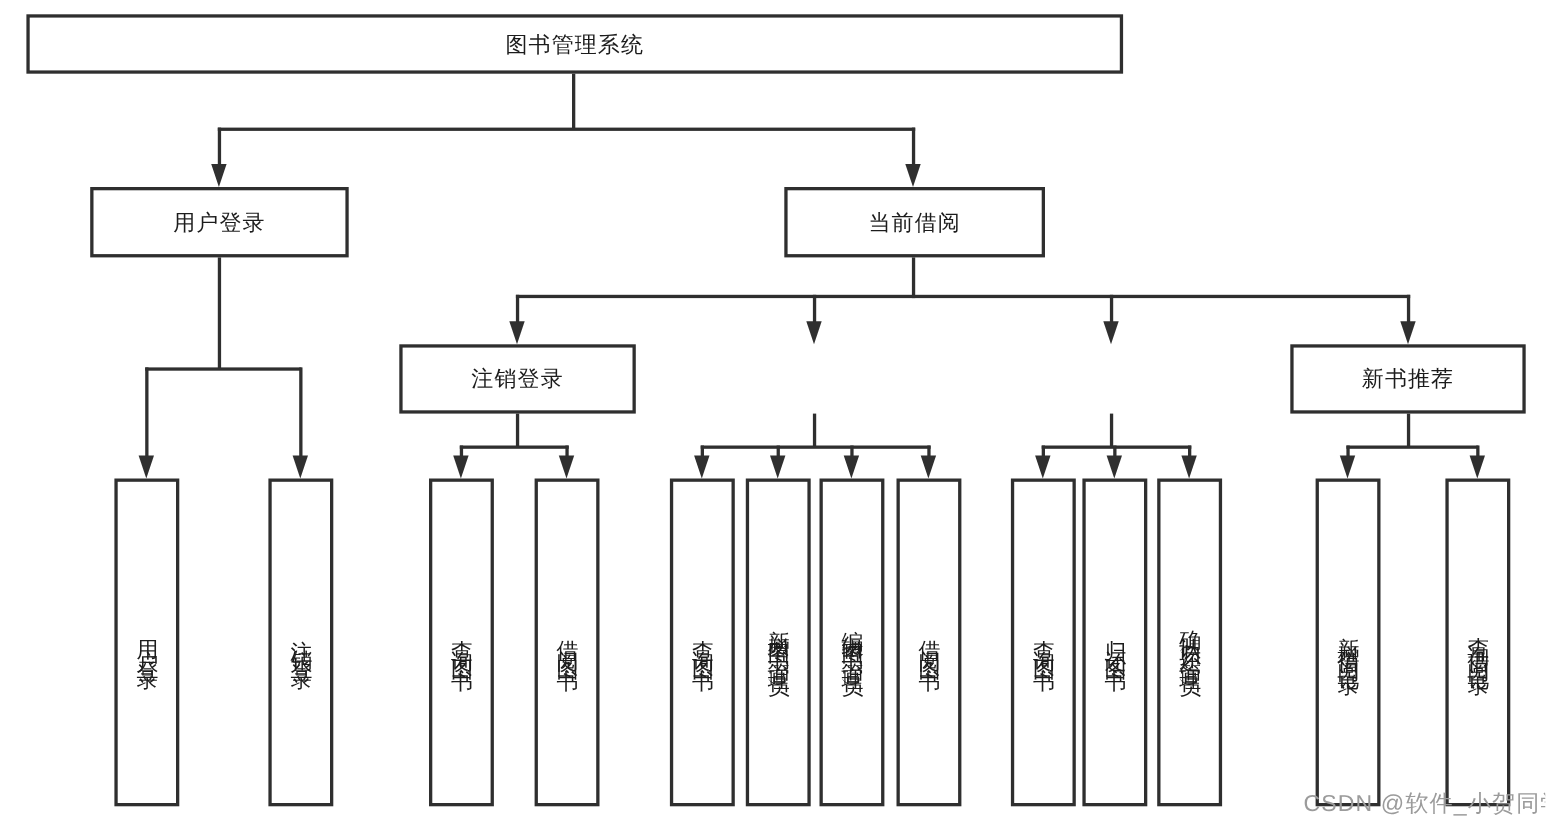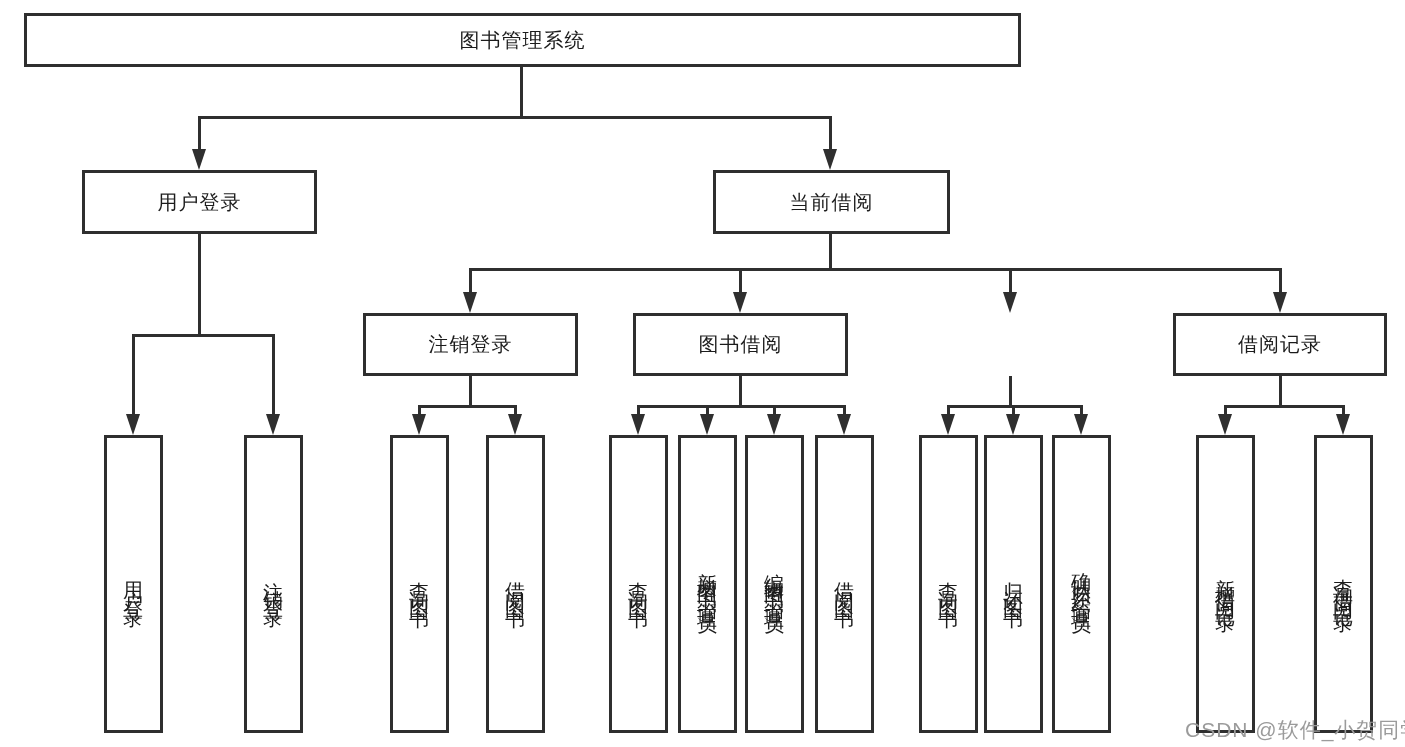--- a/index.html
+++ b/index.html
@@ -38,24 +38,23 @@
 <div id="canvas">
 
   <div class="box" style="left:24px;top:13px;width:997px;height:54px">图书管理系统</div>
 
   <div class="box" style="left:82px;top:170px;width:235px;height:64px">用户登录</div>
 
   <div class="box" style="left:713px;top:170px;width:237px;height:64px">当前借阅</div>
 
   <div class="box" style="left:363px;top:313px;width:215px;height:63px">注销登录</div>
 
-  <div class="box" style="left:633px;top:313px;width:215px;height:63px">图书借阅</div>
 
 
-  <div class="box" style="left:1173px;top:313px;width:214px;height:63px">借阅记录</div>
+  <div class="box" style="left:1173px;top:313px;width:214px;height:63px">新书推荐</div>
 
   <div class="leaf" style="left:104px;top:435px;width:59px;height:298px">
     <span>用户登录</span>
   </div>
   <div class="leaf" style="left:244px;top:435px;width:59px;height:298px">
     <span>注销登录</span>
   </div>
 
   <div class="leaf" style="left:390px;top:435px;width:59px;height:298px">
     <span>查询图书</span>

